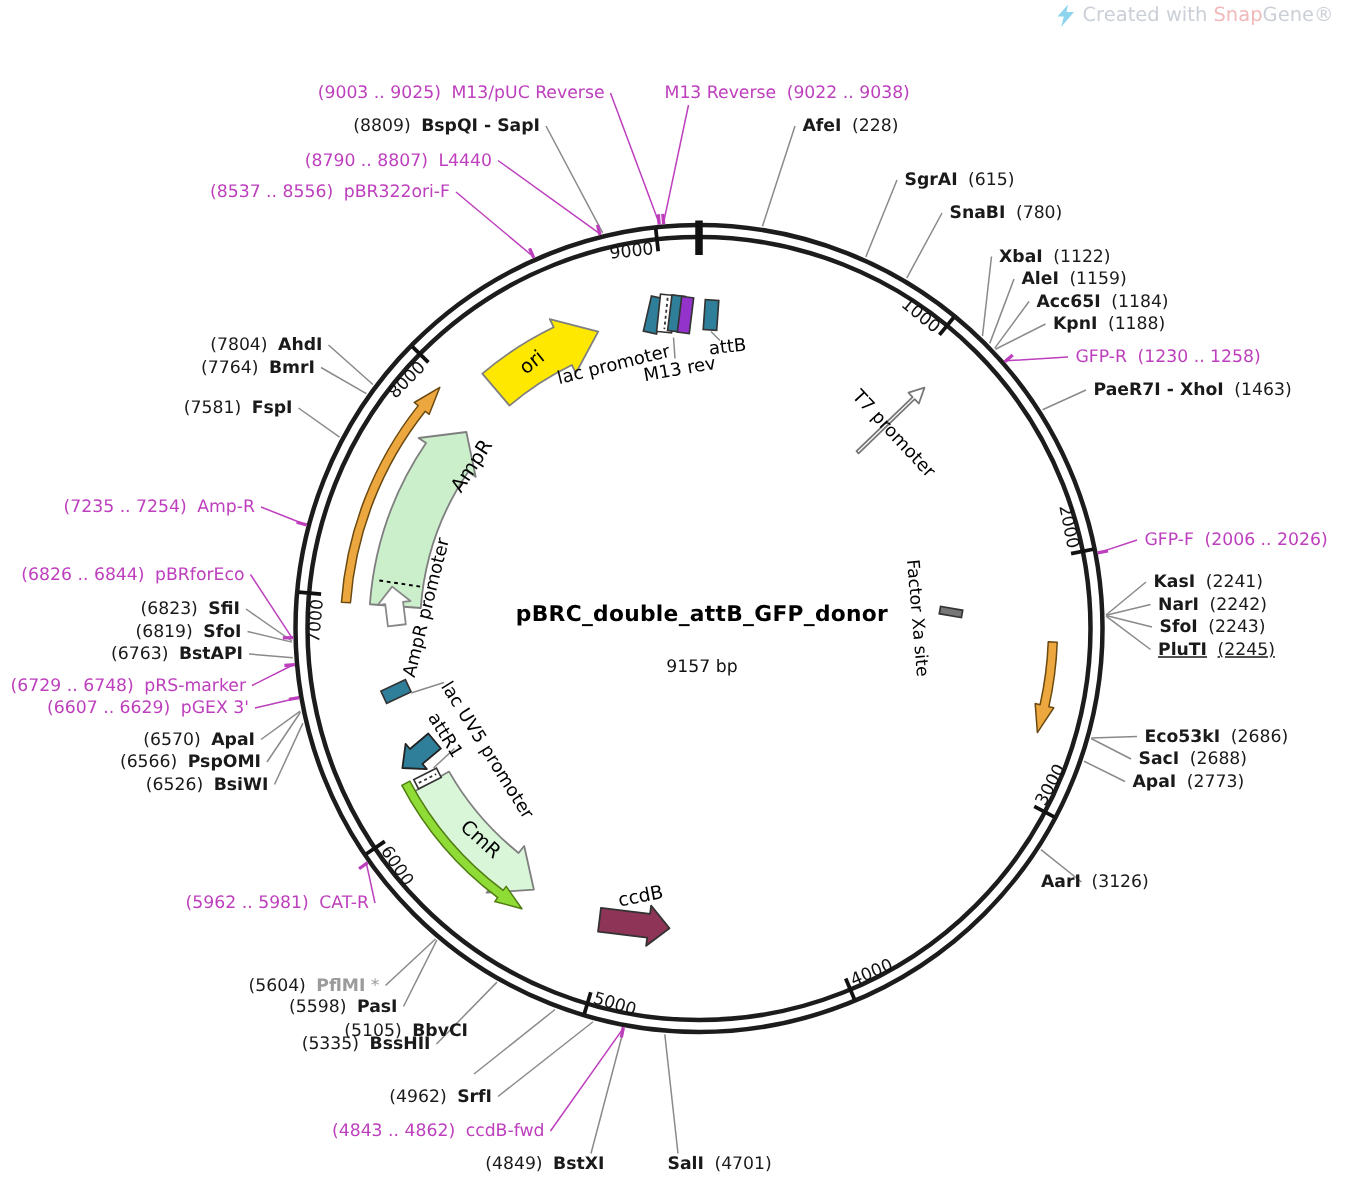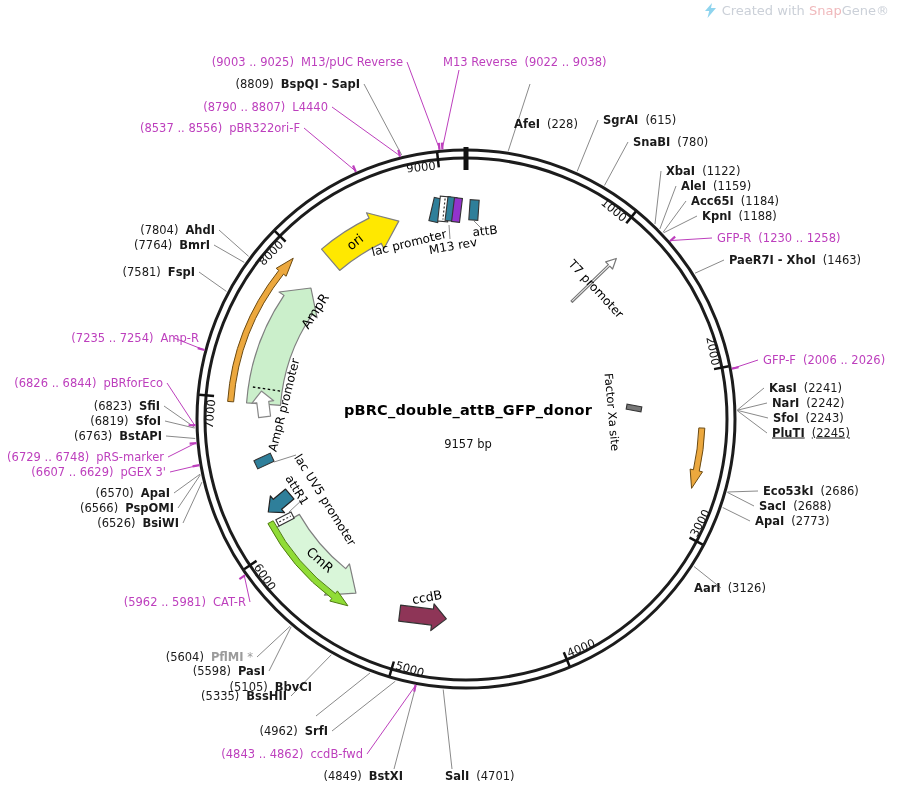--- a/index.html
+++ b/index.html
@@ -144,21 +144,21 @@
   <div id="labels-layer">
       <div class="tick-lbl" style="left: 613.983px; top: 210.105px; transform: translate(-50%, -50%) rotate(39.3142deg);">1000</div>
       <div class="tick-lbl" style="left: 712.842px; top: 351.14px; transform: translate(-50%, -50%) rotate(78.6284deg);">2000</div>
       <div class="tick-lbl" style="left: 699.972px; top: 522.89px; transform: translate(-50%, -50%) rotate(-62.0574deg);">3000</div>
       <div class="tick-lbl" style="left: 581.198px; top: 647.616px; transform: translate(-50%, -50%) rotate(-22.7433deg);">4000</div>
       <div class="tick-lbl" style="left: 410.282px; top: 668.863px; transform: translate(-50%, -50%) rotate(16.5709deg);">5000</div>
       <div class="tick-lbl" style="left: 264.586px; top: 577.014px; transform: translate(-50%, -50%) rotate(55.8851deg);">6000</div>
       <div class="tick-lbl" style="left: 210.056px; top: 413.642px; transform: translate(-50%, -50%) rotate(275.199deg);">7000</div>
       <div class="tick-lbl" style="left: 271.375px; top: 252.695px; transform: translate(-50%, -50%) rotate(314.513deg);">8000</div>
       <div class="tick-lbl" style="left: 420.788px; top: 167.024px; transform: translate(-50%, -50%) rotate(353.828deg);">9000</div>
-      <div class="site-lbl" style="left: 514px; top: 84px; margin-top: 40px;"><span class="nm">AfeI</span><span class="gap"></span><span class="pos">(228)</span></div>
+      <div class="site-lbl" style="left: 535px; top: 84px;"><span class="nm">AfeI</span><span class="gap"></span><span class="pos">(228)</span></div>
       <div class="site-lbl" style="left: 603px; top: 120px;"><span class="nm">SgrAI</span><span class="gap"></span><span class="pos">(615)</span></div>
       <div class="site-lbl" style="left: 633px; top: 142px;"><span class="nm">SnaBI</span><span class="gap"></span><span class="pos">(780)</span></div>
       <div class="site-lbl" style="left: 666px; top: 171px;"><span class="nm">XbaI</span><span class="gap"></span><span class="pos">(1122)</span></div>
       <div class="site-lbl" style="left: 681px; top: 186px;"><span class="nm">AleI</span><span class="gap"></span><span class="pos">(1159)</span></div>
       <div class="site-lbl" style="left: 691px; top: 201px;"><span class="nm">Acc65I</span><span class="gap"></span><span class="pos">(1184)</span></div>
       <div class="site-lbl" style="left: 702px; top: 216px;"><span class="nm">KpnI</span><span class="gap"></span><span class="pos">(1188)</span></div>
       <div class="site-lbl primer" style="left: 717px; top: 238px;"><span class="nm">GFP-R</span><span class="gap"></span><span class="pos">(1230 .. 1258)</span></div>
       <div class="site-lbl" style="left: 729px; top: 260px;"><span class="nm">PaeR7I - XhoI</span><span class="gap"></span><span class="pos">(1463)</span></div>
       <div class="site-lbl primer" style="left: 763px; top: 360px;"><span class="nm">GFP-F</span><span class="gap"></span><span class="pos">(2006 .. 2026)</span></div>
       <div class="site-lbl" style="left: 769px; top: 388px;"><span class="nm">KasI</span><span class="gap"></span><span class="pos">(2241)</span></div>
@@ -171,21 +171,21 @@
       <div class="site-lbl" style="left: 694px; top: 588px;"><span class="nm">AarI</span><span class="gap"></span><span class="pos">(3126)</span></div>
       <div class="site-lbl" style="left: 445px; top: 776px;"><span class="nm">SalI</span><span class="gap"></span><span class="pos">(4701)</span></div>
       <div class="site-lbl primer" style="left: 443px; top: 62px;"><span class="nm">M13 Reverse</span><span class="gap"></span><span class="pos">(9022 .. 9038)</span></div>
       <div class="site-lbl right-align primer" style="left: 403px; top: 62px;"><span class="pos">(9003 .. 9025)</span><span class="gap"></span><span class="nm">M13/pUC Reverse</span></div>
       <div class="site-lbl right-align" style="left: 360px; top: 84px;"><span class="pos">(8809)</span><span class="gap"></span><span class="nm">BspQI - SapI</span></div>
       <div class="site-lbl right-align primer" style="left: 328px; top: 107px;"><span class="pos">(8790 .. 8807)</span><span class="gap"></span><span class="nm">L4440</span></div>
       <div class="site-lbl right-align primer" style="left: 300px; top: 128px;"><span class="pos">(8537 .. 8556)</span><span class="gap"></span><span class="nm">pBR322ori-F</span></div>
       <div class="site-lbl right-align" style="left: 215px; top: 230px;"><span class="pos">(7804)</span><span class="gap"></span><span class="nm">AhdI</span></div>
       <div class="site-lbl right-align" style="left: 210px; top: 245px;"><span class="pos">(7764)</span><span class="gap"></span><span class="nm">BmrI</span></div>
       <div class="site-lbl right-align" style="left: 195px; top: 272px;"><span class="pos">(7581)</span><span class="gap"></span><span class="nm">FspI</span></div>
-      <div class="site-lbl right-align primer" style="left: 170px; top: 338px; margin-left: 29px;"><span class="pos">(7235 .. 7254)</span><span class="gap"></span><span class="nm">Amp-R</span></div>
+      <div class="site-lbl right-align primer" style="left: 170px; top: 338px;"><span class="pos">(7235 .. 7254)</span><span class="gap"></span><span class="nm">Amp-R</span></div>
       <div class="site-lbl right-align primer" style="left: 163px; top: 383px;"><span class="pos">(6826 .. 6844)</span><span class="gap"></span><span class="nm">pBRforEco</span></div>
       <div class="site-lbl right-align" style="left: 160px; top: 406px;"><span class="pos">(6823)</span><span class="gap"></span><span class="nm">SfiI</span></div>
       <div class="site-lbl right-align" style="left: 161px; top: 421px;"><span class="pos">(6819)</span><span class="gap"></span><span class="nm">SfoI</span></div>
       <div class="site-lbl right-align" style="left: 162px; top: 436px;"><span class="pos">(6763)</span><span class="gap"></span><span class="nm">BstAPI</span></div>
       <div class="site-lbl right-align primer" style="left: 164px; top: 457px;"><span class="pos">(6729 .. 6748)</span><span class="gap"></span><span class="nm">pRS-marker</span></div>
       <div class="site-lbl right-align primer" style="left: 166px; top: 472px;"><span class="pos">(6607 .. 6629)</span><span class="gap"></span><span class="nm">pGEX 3'</span></div>
       <div class="site-lbl right-align" style="left: 170px; top: 493px;"><span class="pos">(6570)</span><span class="gap"></span><span class="nm">ApaI</span></div>
       <div class="site-lbl right-align" style="left: 174px; top: 508px;"><span class="pos">(6566)</span><span class="gap"></span><span class="nm">PspOMI</span></div>
       <div class="site-lbl right-align" style="left: 179px; top: 523px;"><span class="pos">(6526)</span><span class="gap"></span><span class="nm">BsiWI</span></div>
       <div class="site-lbl right-align primer" style="left: 246px; top: 602px;"><span class="pos">(5962 .. 5981)</span><span class="gap"></span><span class="nm">CAT-R</span></div>

